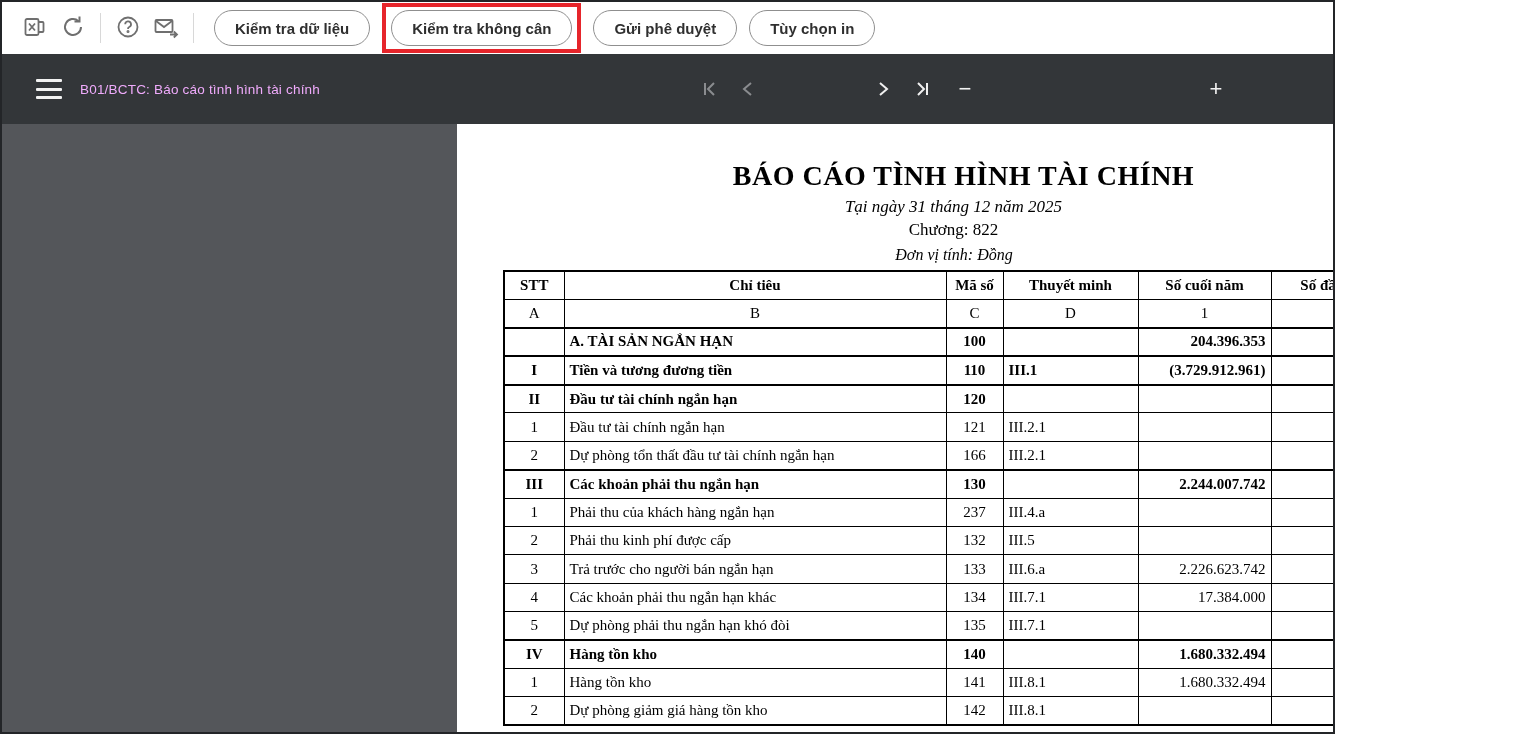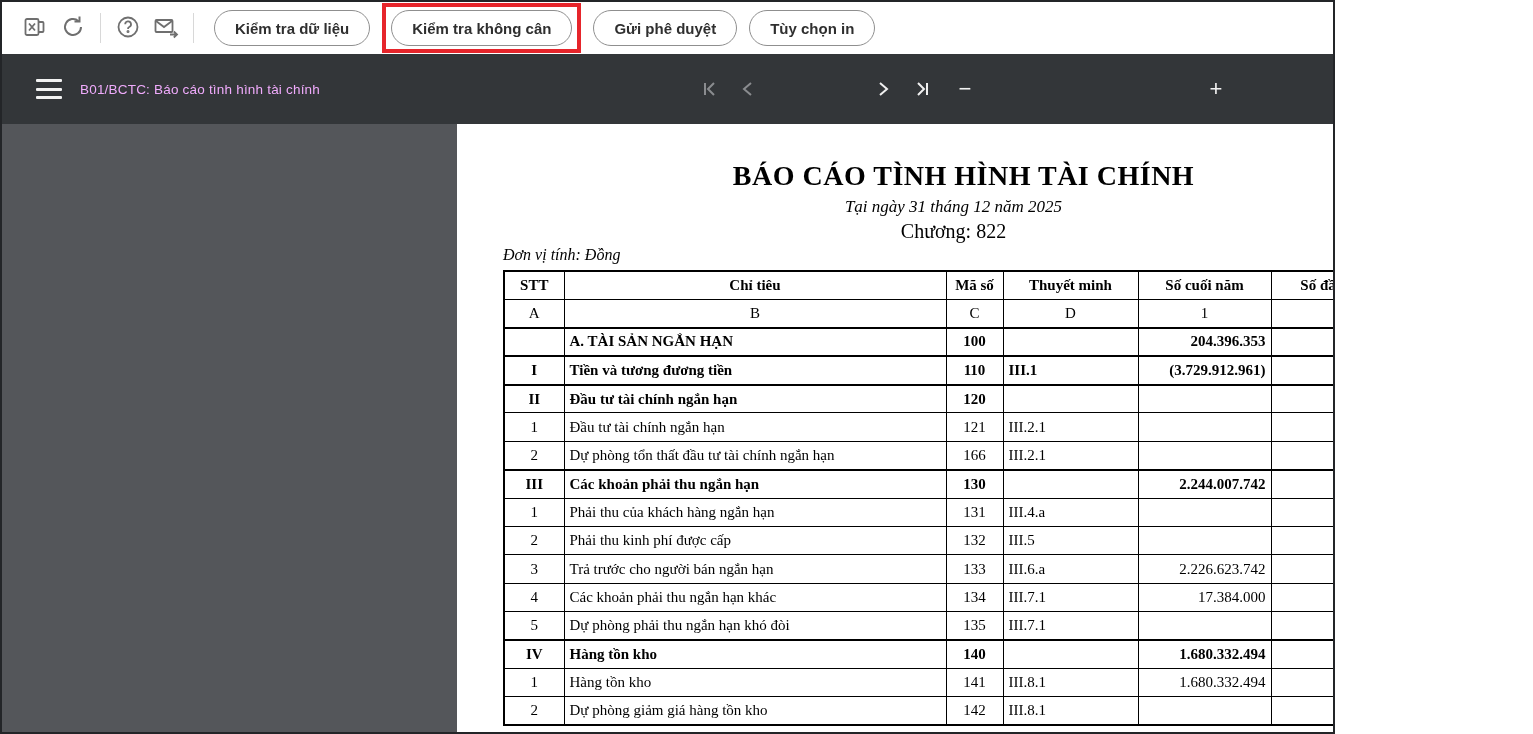--- a/index.html
+++ b/index.html
@@ -29,22 +29,22 @@
   .zoom-minus { left:949px; }
   .zoom-plus { left:1200px; }
   .zoom-box { position:absolute; left:988px; top:73px; width:202px; height:34px; background:#0b0b0c; border-radius:2px; color:#fff; font-size:13.5px; display:flex; align-items:center; padding-left:12px; cursor:pointer; }
   .sign { color:#f2f2f2; font-size:22px; font-weight:400; }
 
   
   .viewer { position:relative; flex:1 1 auto; background:#54565a; overflow:hidden; }
   .page { position:absolute; left:455px; top:0; width:993px; height:100%; background:#ffffff; font-family:"Liberation Serif","DejaVu Serif",serif; color:#000; overflow:hidden; }
   .doc-title { margin-top:36px; text-align:center; font-size:28px; font-weight:700; letter-spacing:.5px;padding-left:20px; }
   .doc-subtitle { margin-top:5px; text-align:center; font-size:17px; font-style:italic; }
-  .doc-chapter { margin-top:3px; text-align:center; font-size:20px; }
-  .unit-note { position:absolute; left:46px; width:902px; text-align:left; top:122px; font-size:16px; font-style:italic;font-family:Liberation Serif, serif; }
+  .doc-chapter { margin-top:3px; text-align:center; font-size:17px; }
+  .unit-note { position:absolute; left:46px; width:902px; text-align:center; top:122px; font-size:16px; font-style:italic;font-family:Liberation Serif, serif; }
   table.report { position:absolute; left:46px; top:146px; width:902px; border-collapse:collapse; table-layout:fixed; font-size:15px; }
   table.report th, table.report td { border:1px solid #000; height:28.4px; padding:0 5px; overflow:hidden; white-space:nowrap; }
   table.report { border:2px solid #000; }
   table.report thead th { font-weight:700; text-align:center; }
   table.report thead tr.keys td { text-align:center; font-weight:400; }
   table.report thead tr:last-child td, table.report thead tr:last-child th { border-bottom-width:2px; }
   td.c-stt { text-align:center; }
   td.c-num { text-align:right; }
   tr.bold-row td { font-weight:700; border-top-width:2px; }
   tr.bold-row td.c-label { font-weight:700; }
@@ -237,21 +237,21 @@
               <td class="c-stt">III</td>
               <td class="c-label">Các khoản phải thu ngắn hạn</td>
               <td class="c-stt">130</td>
               <td class="c-note"></td>
               <td class="c-num">2.244.007.742</td>
               <td class="c-num"></td>
             </tr>
             <tr>
               <td class="c-stt">1</td>
               <td class="c-label">Phải thu của khách hàng ngắn hạn</td>
-              <td class="c-stt">131</td>
+              <td class="c-stt">237</td>
               <td class="c-note">III.4.a</td>
               <td class="c-num"></td>
               <td class="c-num"></td>
             </tr>
             <tr>
               <td class="c-stt">2</td>
               <td class="c-label">Phải thu kinh phí được cấp</td>
               <td class="c-stt">132</td>
               <td class="c-note">III.5</td>
               <td class="c-num"></td>

